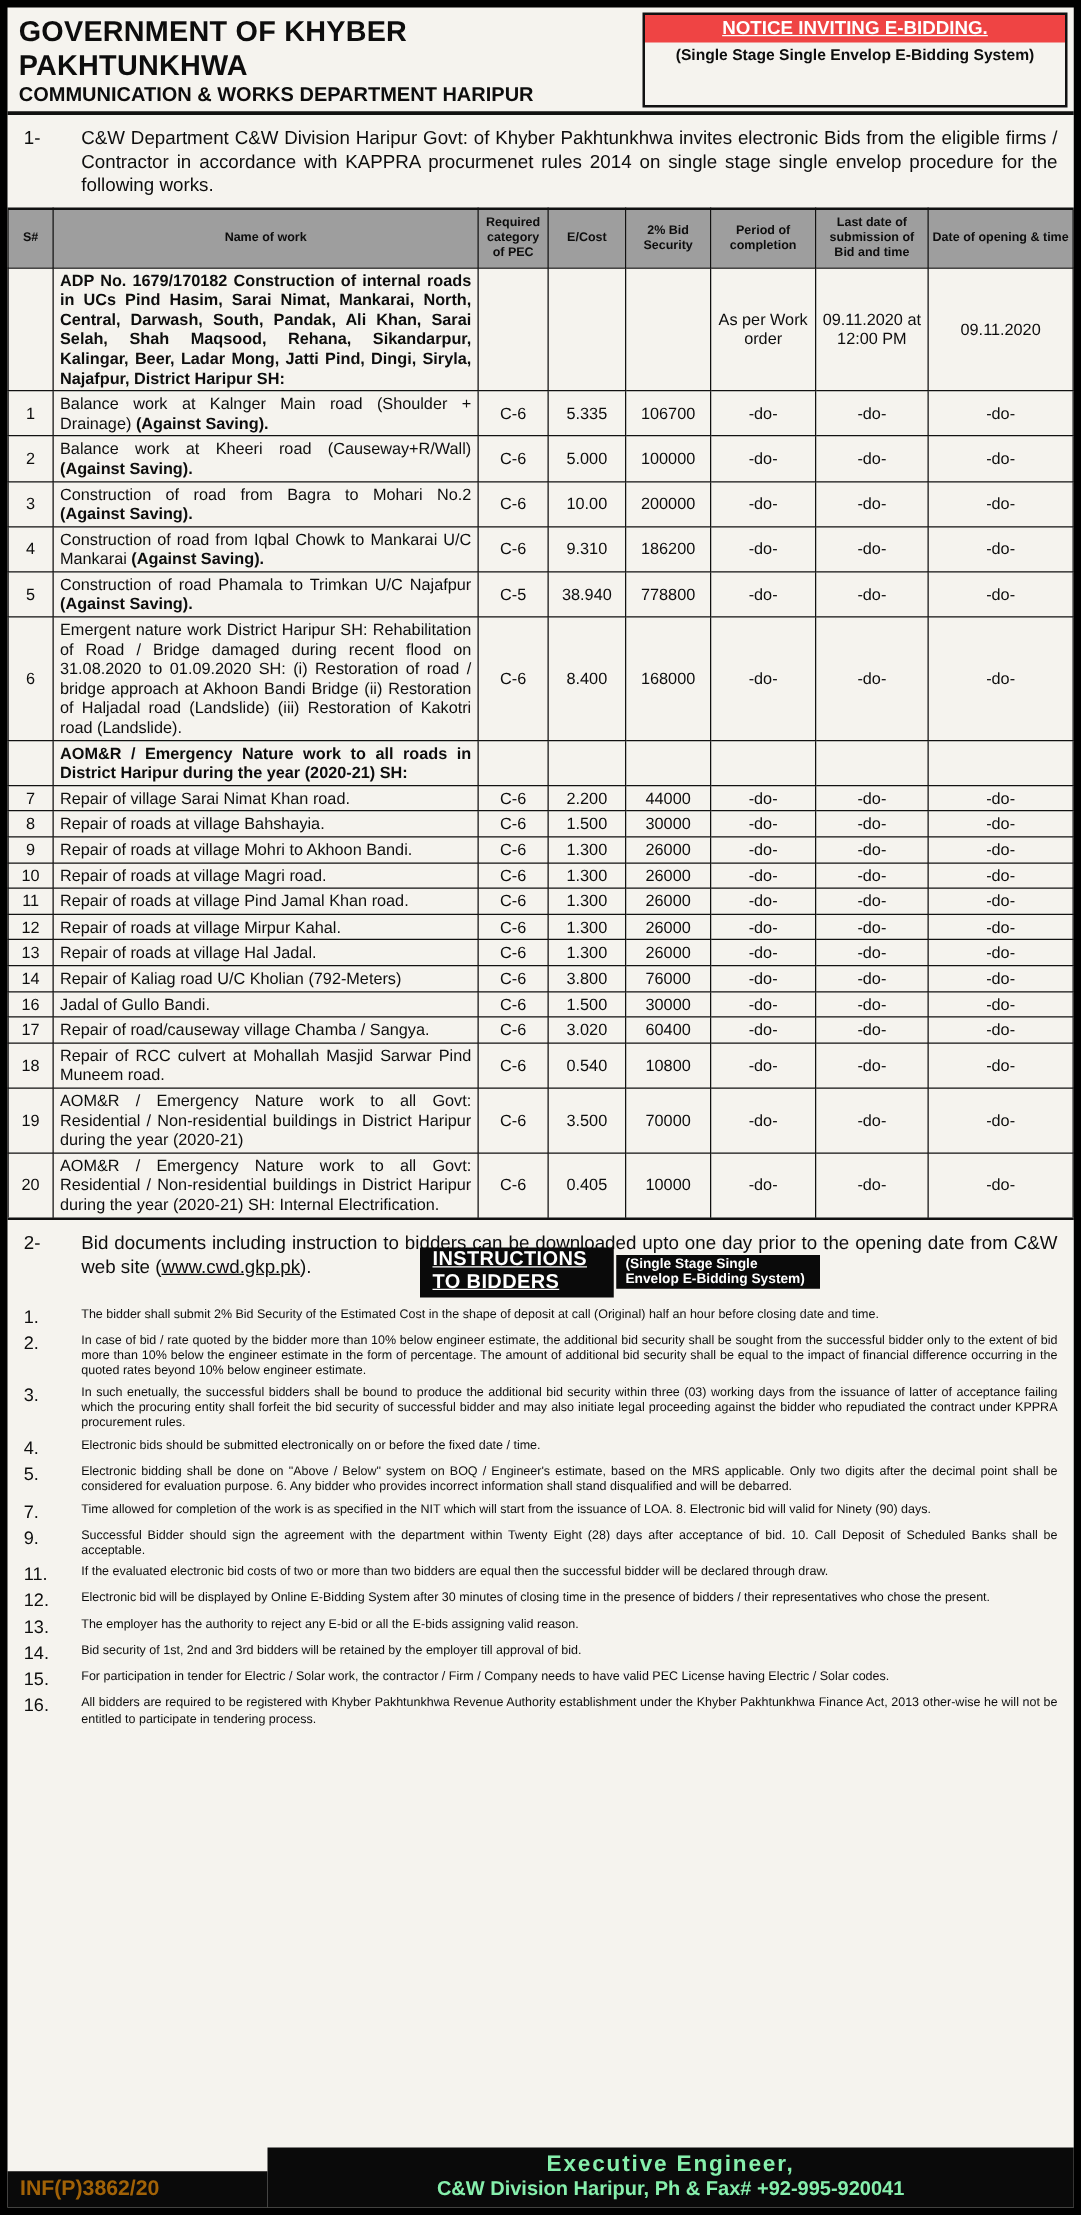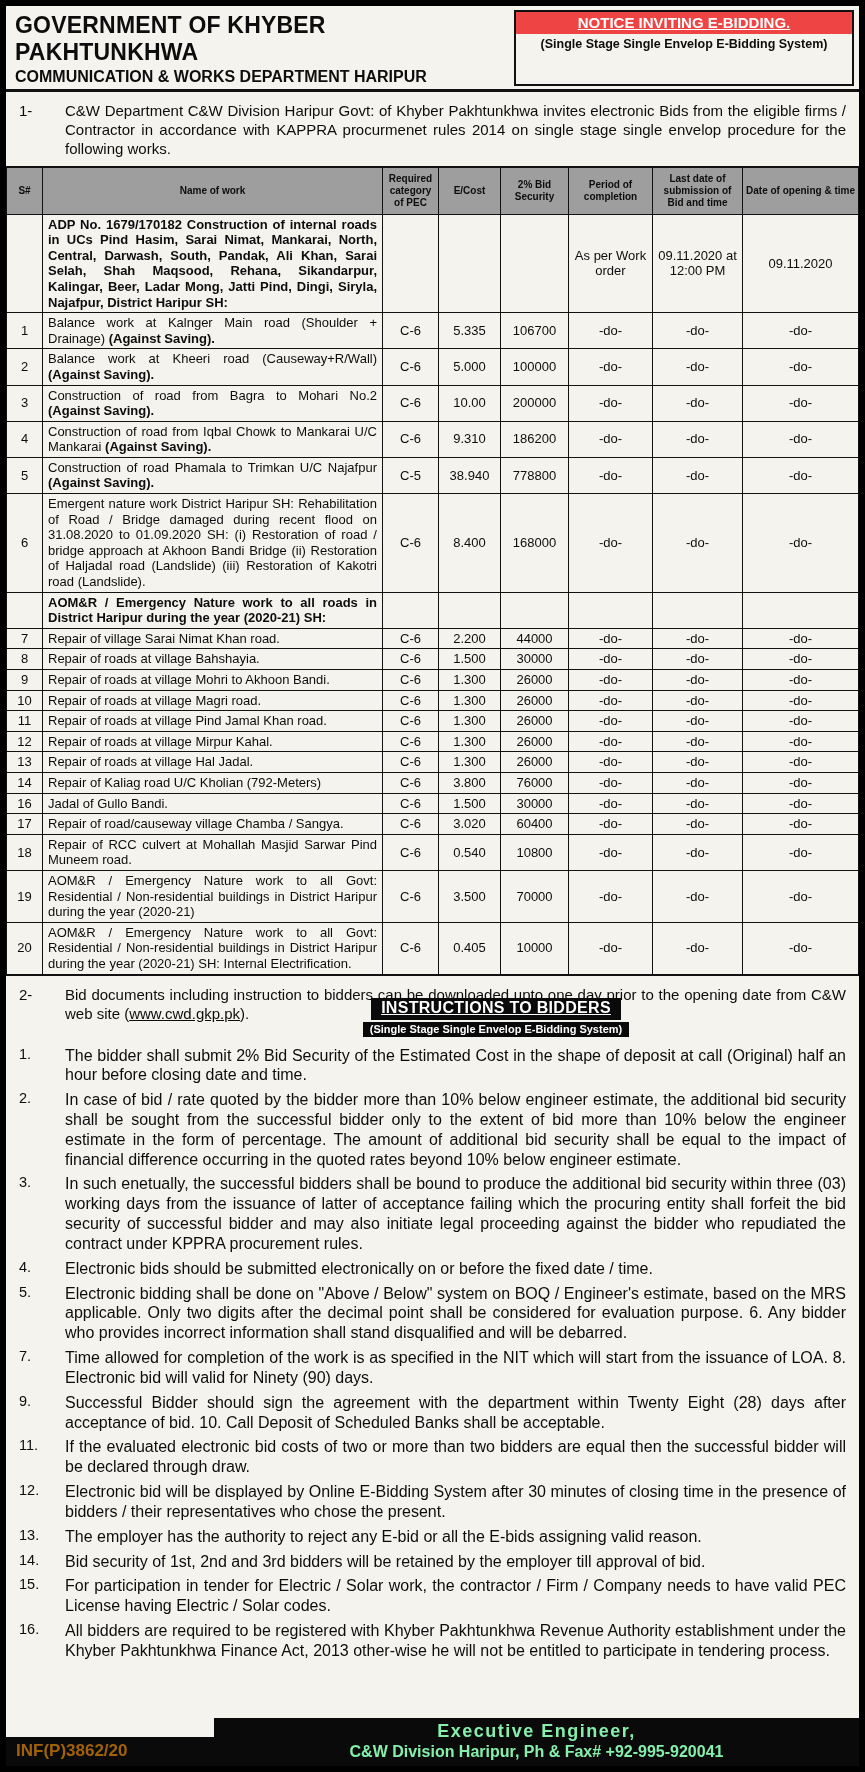--- a/index.html
+++ b/index.html
@@ -33,29 +33,29 @@
   .works thead th{ background:#9e9e9e; font-size:10px; font-weight:bold; text-align:center; vertical-align:middle; padding:5px 2px; line-height:1.2; }
   .works td{ font-size:13px; vertical-align:middle; padding:2px 3px; line-height:1.2; }
   td.c-sn{ text-align:center; }
   td.c-name{ text-align:justify; padding:2px 5px; }
   td.c-pec, td.c-num, td.c-mid{ text-align:center; }
   tr.group td.c-name{ font-weight:bold; }
   .works b{ font-weight:bold; }
 
   
   .sec2{ position:relative; min-height:64px; }
-  .instr-header{ position:absolute; left:330px; top:22px; width:320px; display:flex; flex-direction:column; align-items:center; gap:2px; }
+  .instr-header{ position:absolute; left:330px; top:22px; width:320px; display:flex; flex-direction:row; align-items:center; gap:2px; }
   .instr-title{ background:#0a0a0a; color:#fff; font-weight:bold; font-size:16px; letter-spacing:.3px; text-decoration:underline; padding:1px 10px 3px; }
   .instr-sub{ background:#0a0a0a; color:#fff; font-weight:bold; font-size:11px; padding:1px 7px 2px; }
 
   
   .inst-list{ flex:1 1 auto; padding:6px 13px 2px 13px; }
   .inst-item{ display:flex; margin-bottom:5px; }
   .inst-num{ width:46px; flex-shrink:0; font-size:14.5px; }
-  .inst-text{ flex:1; font-size:16px; line-height:1.24; text-align:justify; }
+  .inst-text{ flex:1; font-size:10px; line-height:1.24; text-align:justify; }
 
   
   .footer{ display:flex; align-items:flex-end; }
   .footer-left{ width:208px; }
   .inf-box{ background:#0a0a0a; color:#a16207; font-weight:bold; font-size:17px; padding:4px 10px 5px; }
   .footer-right{ flex:1; background:#0a0a0a; color:#86efac; text-align:center; padding:3px 4px 5px; }
   .exec1{ font-size:18px; font-weight:bold; letter-spacing:1.5px; }
   .exec2{ font-size:16px; font-weight:bold; margin-top:1px; }
 </style>
 </head>

